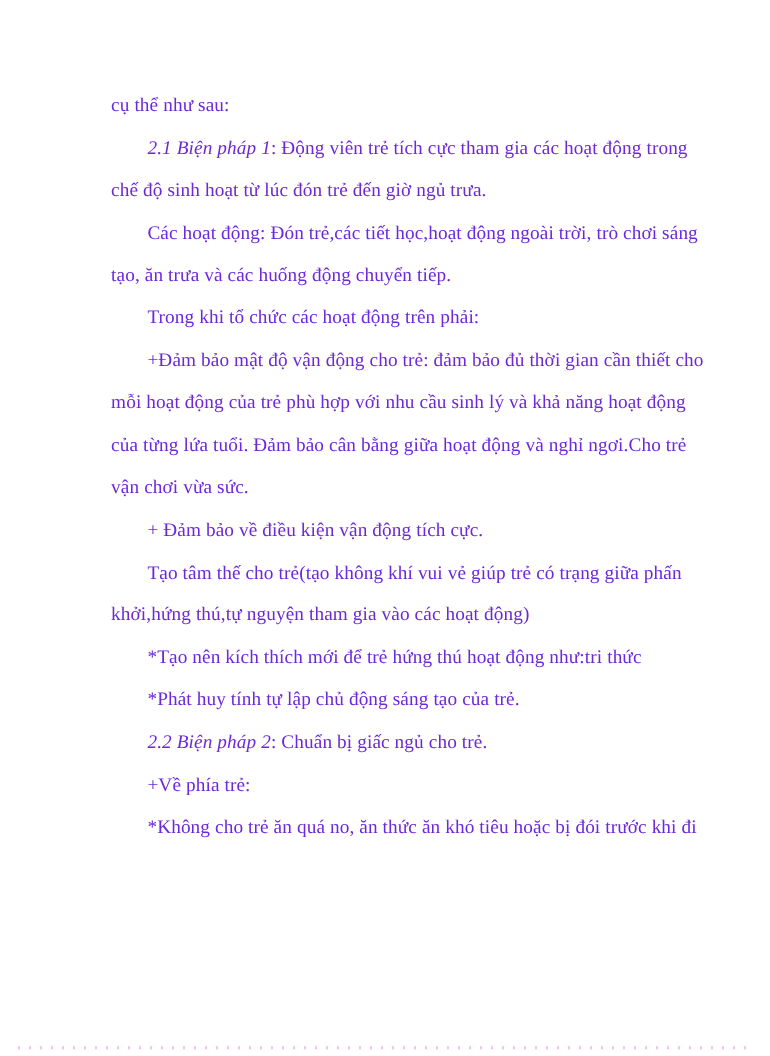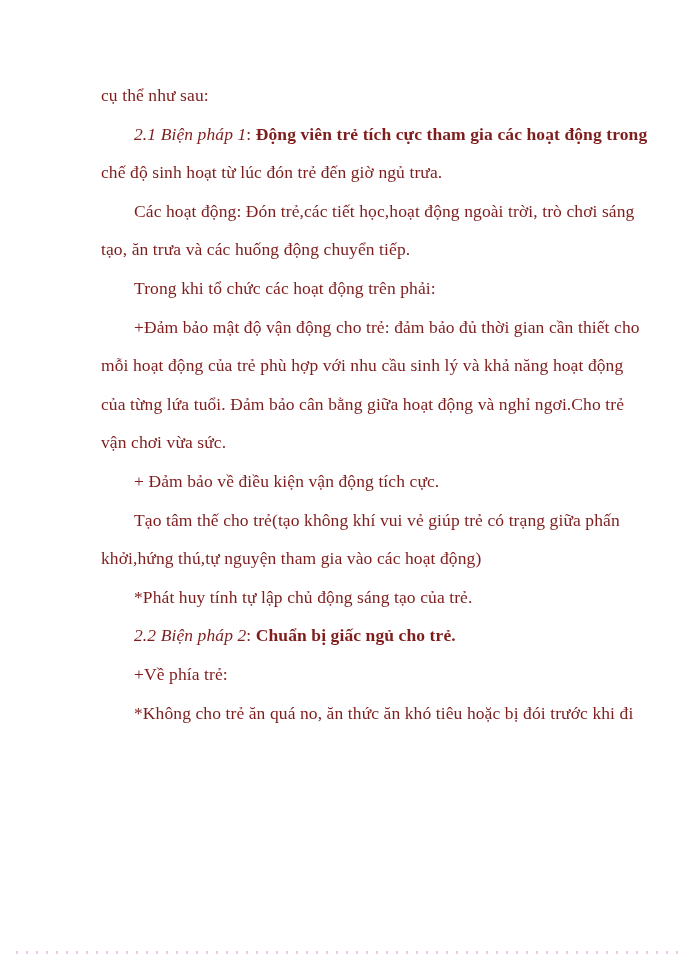--- a/index.html
+++ b/index.html
@@ -20,30 +20,30 @@
     left: 0;
     width: 700px;
     box-sizing: border-box;
     padding: 0 55px 0 101px;
   }
   .line {
     height: 38.6px;
     line-height: 38.6px;
     font-family: "Liberation Serif", "DejaVu Serif", serif;
     font-size: 17.5px;
-    color: #7f1d1d;
+    color: #6d28d9;
     white-space: nowrap;
     letter-spacing: 0.1px;
   }
   .line.indent {
     padding-left: 33px;
   }
   .seg-normal { font-style: normal; font-weight: normal; }
   .seg-italic { font-style: italic; font-weight: normal; text-align: right; }
-  .seg-bold   { font-style: normal; font-weight: bold; text-align: center; }
+  .seg-bold   { font-style: normal; font-weight: normal; text-align: center; }
   .dotted-divider {
     position: absolute;
     top: 951px;
     left: 16px;
     width: 666px;
     height: 3px;
     background: repeating-linear-gradient(
       to right,
       #efc7eb 0px, #efc7eb 2px,
       transparent 2px, transparent 10px
@@ -61,19 +61,20 @@
       <div class="line indent"><span class="seg-normal">Các hoạt động: Đón trẻ,các tiết học,hoạt động ngoài trời, trò chơi sáng</span></div>
       <div class="line"><span class="seg-normal">tạo, ăn trưa và các huống động chuyển tiếp.</span></div>
       <div class="line indent"><span class="seg-normal">Trong khi tổ chức các hoạt động trên phải:</span></div>
       <div class="line indent"><span class="seg-normal">+Đảm bảo mật độ vận động cho trẻ: đảm bảo đủ thời gian cần thiết cho</span></div>
       <div class="line"><span class="seg-normal">mỗi hoạt động của trẻ phù hợp với nhu cầu sinh lý và khả năng hoạt động</span></div>
       <div class="line"><span class="seg-normal">của từng lứa tuổi. Đảm bảo cân bằng giữa hoạt động và nghỉ ngơi.Cho trẻ</span></div>
       <div class="line"><span class="seg-normal">vận chơi vừa sức.</span></div>
       <div class="line indent"><span class="seg-normal">+ Đảm bảo về điều kiện vận động tích cực.</span></div>
       <div class="line indent"><span class="seg-normal">Tạo tâm thế cho trẻ(tạo không khí vui vẻ giúp trẻ có trạng giữa phấn</span></div>
       <div class="line"><span class="seg-normal">khởi,hứng thú,tự nguyện tham gia vào các hoạt động)</span></div>
+      <div class="line indent"><span class="seg-normal">*Tạo nên kích thích mới để trẻ hứng thú hoạt động như:tri thức</span></div>
       <div class="line indent"><span class="seg-normal">*Phát huy tính tự lập chủ động sáng tạo của trẻ.</span></div>
       <div class="line indent"><span class="seg-italic">2.2 Biện pháp 2</span><span class="seg-normal">: </span><span class="seg-bold">Chuẩn bị giấc ngủ cho trẻ.</span></div>
       <div class="line indent"><span class="seg-normal">+Về phía trẻ:</span></div>
       <div class="line indent"><span class="seg-normal">*Không cho trẻ ăn quá no, ăn thức ăn khó tiêu hoặc bị đói trước khi đi</span></div>
     </div>
   <div class="dotted-divider"></div>
 </div>
 
 </body></html>

